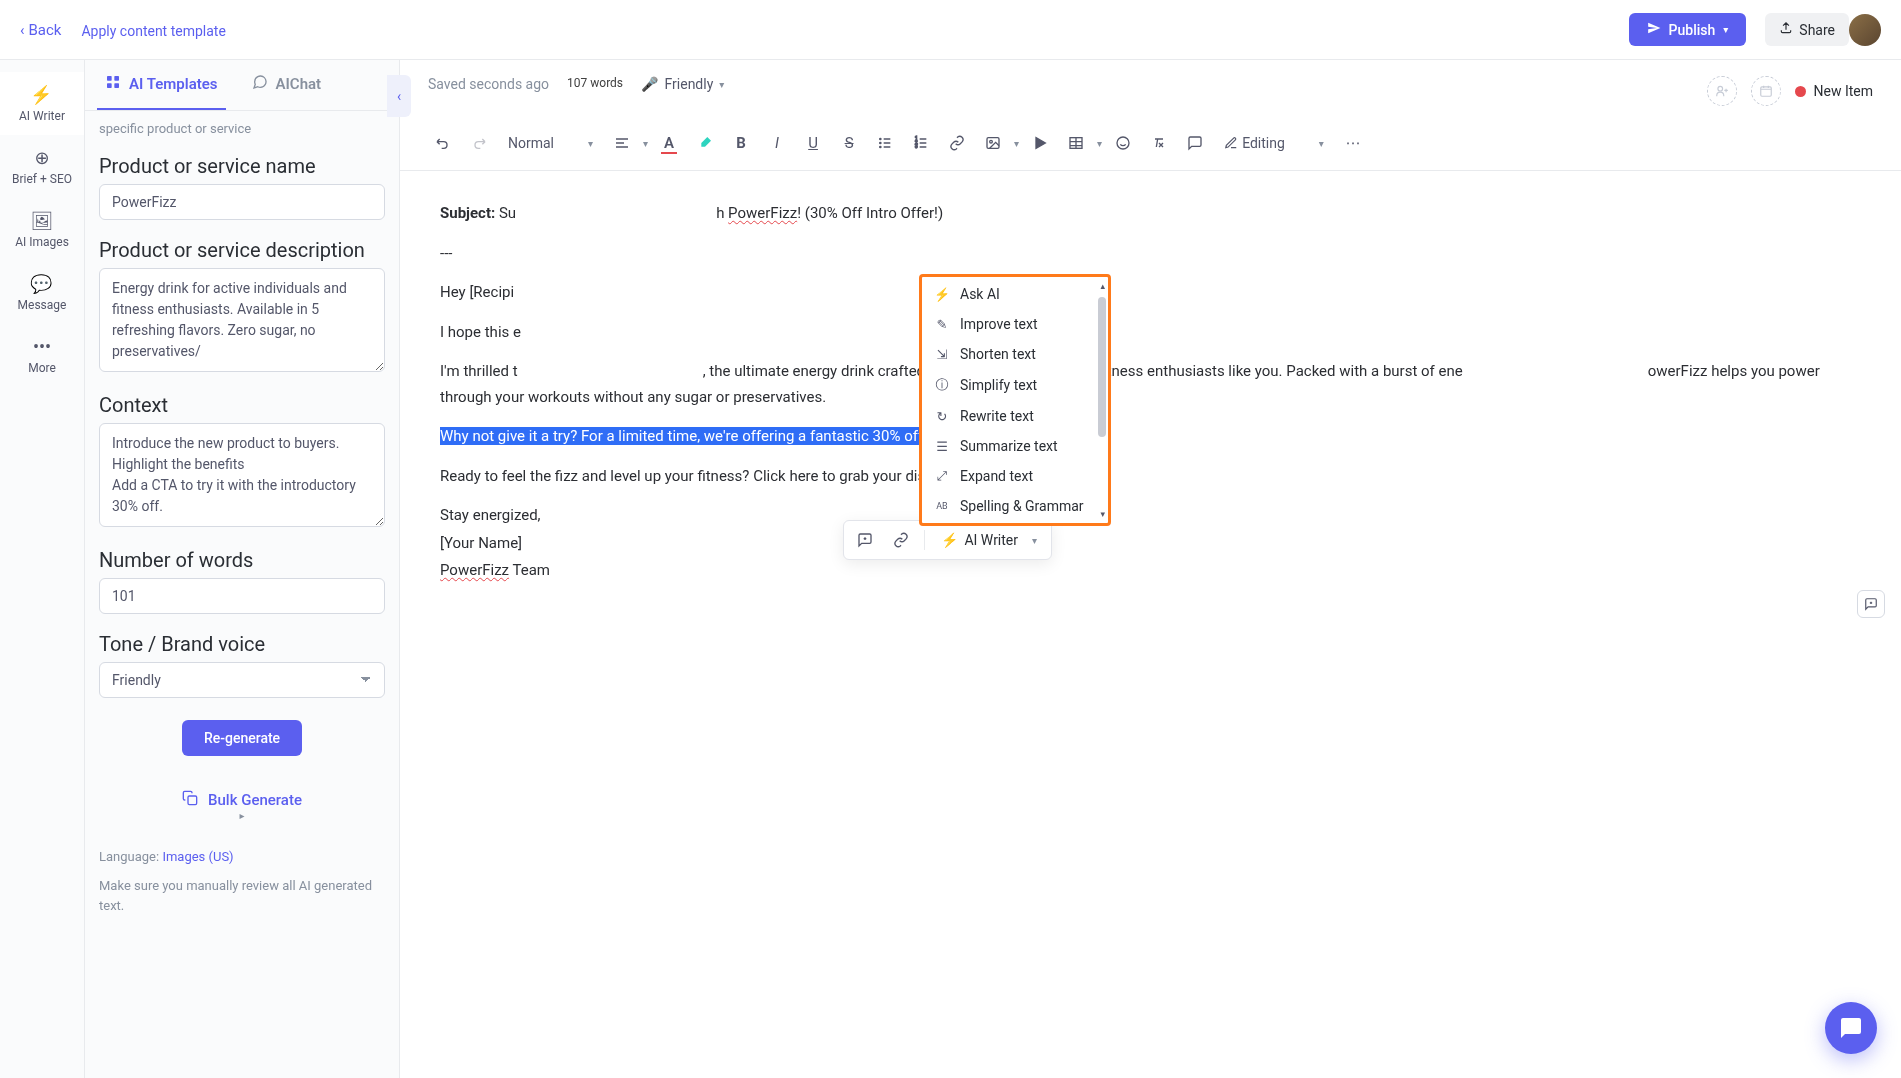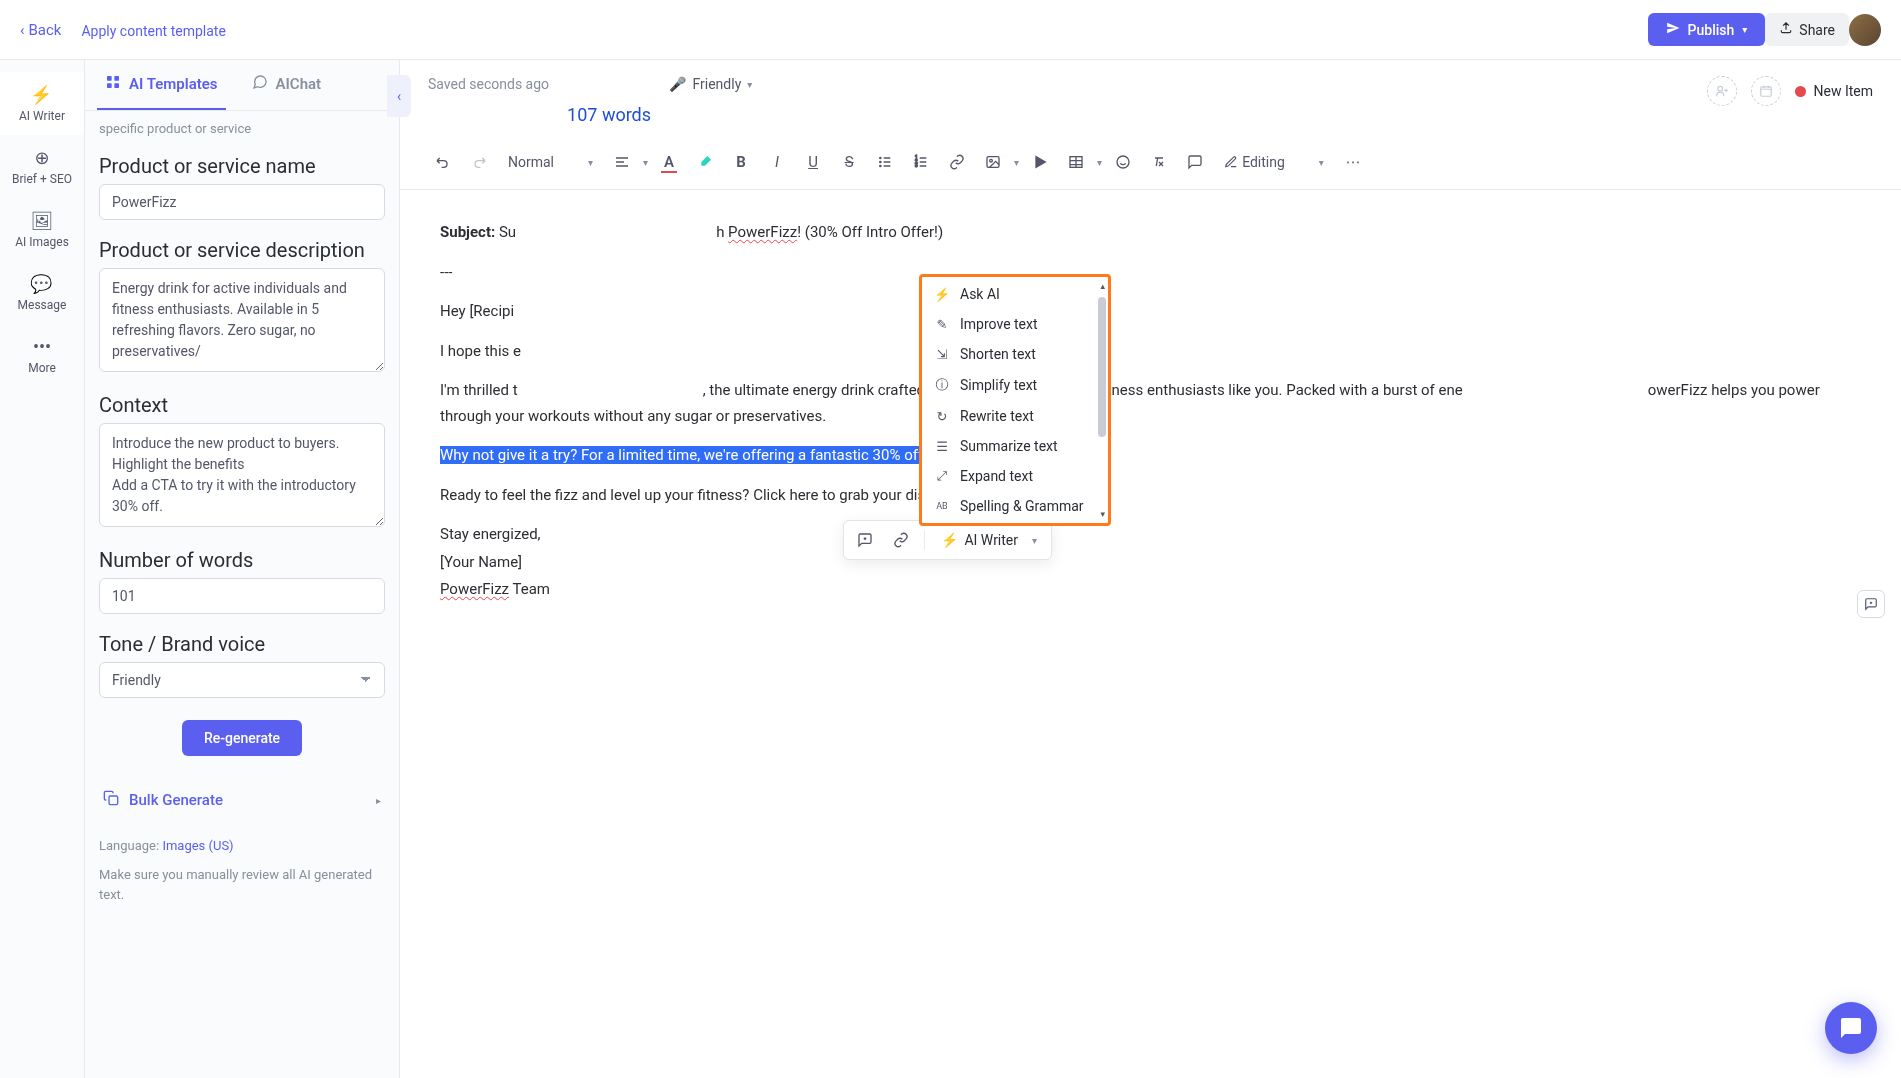--- a/index.html
+++ b/index.html
@@ -8,21 +8,21 @@
 .app { display: flex; flex-direction: column; height: 100vh; }
 
 
 .header { display: flex; align-items: center; padding: 10px 20px; border-bottom: 1px solid #e8eaed; height: 60px; }
 .back-btn { display: flex; align-items: center; color: #5b5fef; font-size: 15px; cursor: pointer; gap: 4px; margin-right: 20px; }
 .header-title-wrap { flex: 1; }
 .header-title { font-size: 16px; font-weight: 600; color: #2a2e34; }
 .header-sub { font-size: 14px; color: #5b5fef; cursor: pointer; margin-top: 2px; }
 .header-actions { display: flex; align-items: center; gap: 0; }
 .publish-btn { background: #5b5fef; color: #fff; border: none; border-radius: 6px; padding: 8px 18px; font-size: 14px; font-weight: 500; display: flex; align-items: center; gap: 8px; cursor: pointer; }
-.share-btn { background: #f0f1f3; color: #2a2e34; border: none; border-radius: 6px; padding: 8px 14px; font-size: 14px; display: flex; align-items: center; gap: 6px; cursor: pointer; }
+.share-btn { background: #f0f1f3; color: #2a2e34; border: none; border-radius: 6px; padding: 8px 14px; font-size: 14px; display: flex; align-items: center; gap: 6px; cursor: pointer; margin-left: 19px; }
 .avatar { width: 32px; height: 32px; border-radius: 50%; background: linear-gradient(135deg, #8b6f47, #5a4530); }
 
 
 .main { display: flex; flex: 1; overflow: hidden; }
 
 
 .left-rail { width: 85px; background: #fafbfc; border-right: 1px solid #e8eaed; display: flex; flex-direction: column; align-items: center; padding-top: 12px; }
 .rail-item { display: flex; flex-direction: column; align-items: center; padding: 12px 4px; cursor: pointer; color: #54576a; font-size: 12px; width: 100%; gap: 4px; }
 .rail-item.active { background: #fff; }
 .rail-item.active .rail-icon { color: #ffa500; }
@@ -34,31 +34,31 @@
 .sidebar-tabs { display: flex; border-bottom: 1px solid #e8eaed; padding: 0 12px; }
 .stab { display: flex; align-items: center; gap: 8px; padding: 14px 8px; font-size: 15px; font-weight: 600; cursor: pointer; color: #87909e; border-bottom: 2px solid transparent; margin-right: 18px; }
 .stab.active { color: #5b5fef; border-bottom-color: #5b5fef; }
 .sidebar-content { flex: 1; overflow-y: auto; padding: 10px 14px 20px; }
 .hint { font-size: 13px; color: #87909e; margin-bottom: 14px; }
 .field-label { font-size: 20px; font-weight: 400; color: #2a2e34; margin-bottom: 6px; margin-top: 18px; }
 .field-input, .field-textarea, .field-select { width: 100%; border: 1px solid #d6dae2; border-radius: 6px; padding: 9px 12px; font-size: 14px; background: #fff; color: #54576a; font-family: inherit; }
 .field-textarea { resize: vertical; line-height: 1.5; }
 .field-select { appearance: none; background-image: linear-gradient(45deg, transparent 50%, #87909e 50%), linear-gradient(135deg, #87909e 50%, transparent 50%); background-position: calc(100% - 18px) 14px, calc(100% - 13px) 14px; background-size: 5px 5px; background-repeat: no-repeat; }
 .regen-btn { background: #5b5fef; color: #fff; border: none; border-radius: 6px; padding: 10px 22px; font-size: 14px; font-weight: 500; cursor: pointer; display: block; margin: 22px auto 0; }
-.bulk-row { display: flex; align-items: center; justify-content: space-between; margin-top: 26px; padding: 8px 4px; cursor: pointer; }
+.bulk-row { display: flex; align-items: center; justify-content: flex-end; margin-top: 26px; padding: 8px 4px; cursor: pointer; flex-direction: column; }
 .bulk-left { display: flex; align-items: center; gap: 10px; color: #5b5fef; font-weight: 500; font-size: 15px; }
 .lang-row { margin-top: 20px; font-size: 13px; color: #87909e; }
 .lang-row a { color: #5b5fef; text-decoration: none; }
 .review-note { margin-top: 12px; font-size: 13px; color: #87909e; line-height: 1.5; }
 
 
 .editor-wrap { flex: 1; display: flex; flex-direction: column; overflow: hidden; position: relative; }
 .editor-topbar { display: flex; align-items: flex-start; padding: 16px 28px; gap: 18px; }
 .saved { color: #87909e; font-size: 14px; }
-.words { color: #1d4ed8; font-size: 18px; margin-top: 28px; }
+.words { color: #404040; font-size: 12px; }
 .tone-chip { display: flex; align-items: center; gap: 6px; color: #54576a; font-size: 14px; cursor: pointer; }
 .tone-chip .mic { color: #ffa500; }
 .topbar-right { margin-left: auto; display: flex; align-items: center; gap: 14px; }
 .circle-dashed { width: 30px; height: 30px; border: 1.5px dashed #c7ccd6; border-radius: 50%; display: flex; align-items: center; justify-content: center; color: #c7ccd6; font-size: 13px; cursor: pointer; }
 .status-dot { display: flex; align-items: center; gap: 8px; font-size: 14px; color: #2a2e34; }
 .status-dot .dot { width: 11px; height: 11px; border-radius: 50%; background: #e5484d; }
 
 
 .toolbar { display: flex; align-items: center; padding: 6px 28px 12px; gap: 6px; border-bottom: 1px solid #e8eaed; flex-wrap: wrap; }
 .tbtn { width: 30px; height: 30px; display: flex; align-items: center; justify-content: center; color: #54576a; border-radius: 4px; cursor: pointer; font-size: 15px; }

